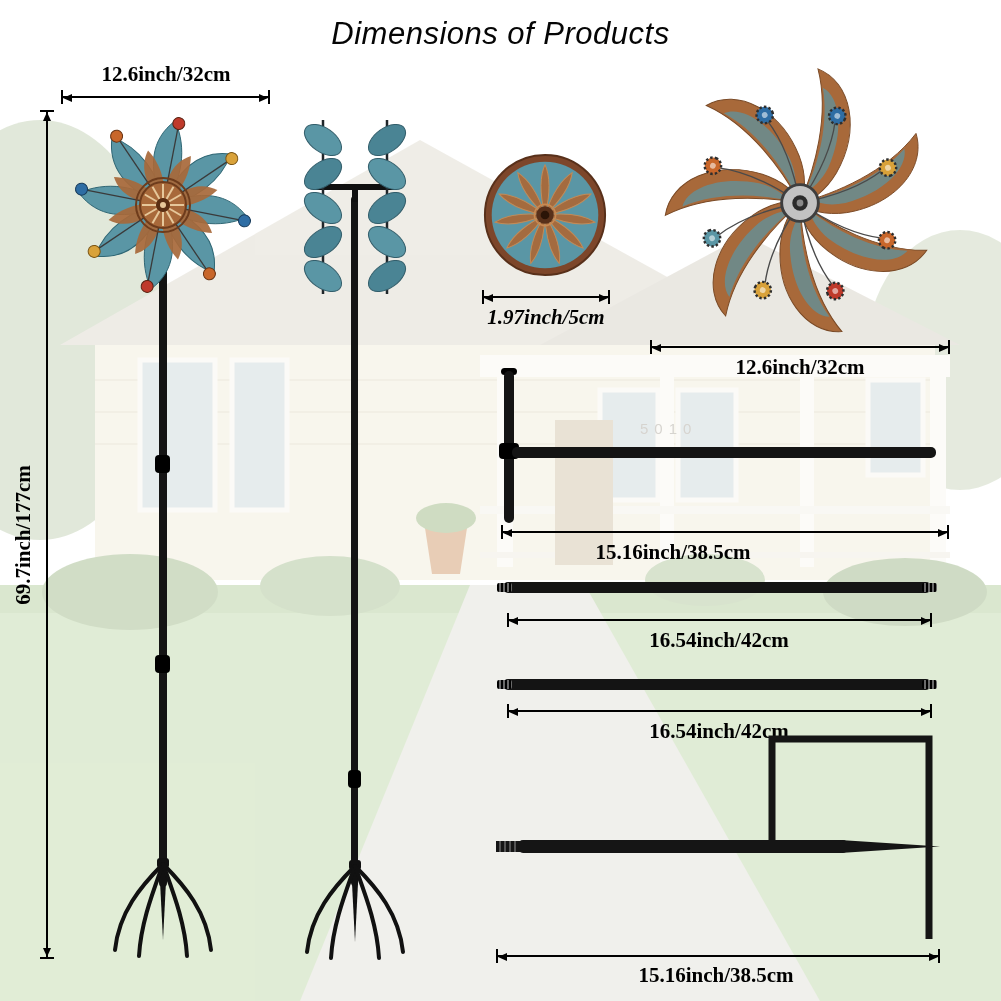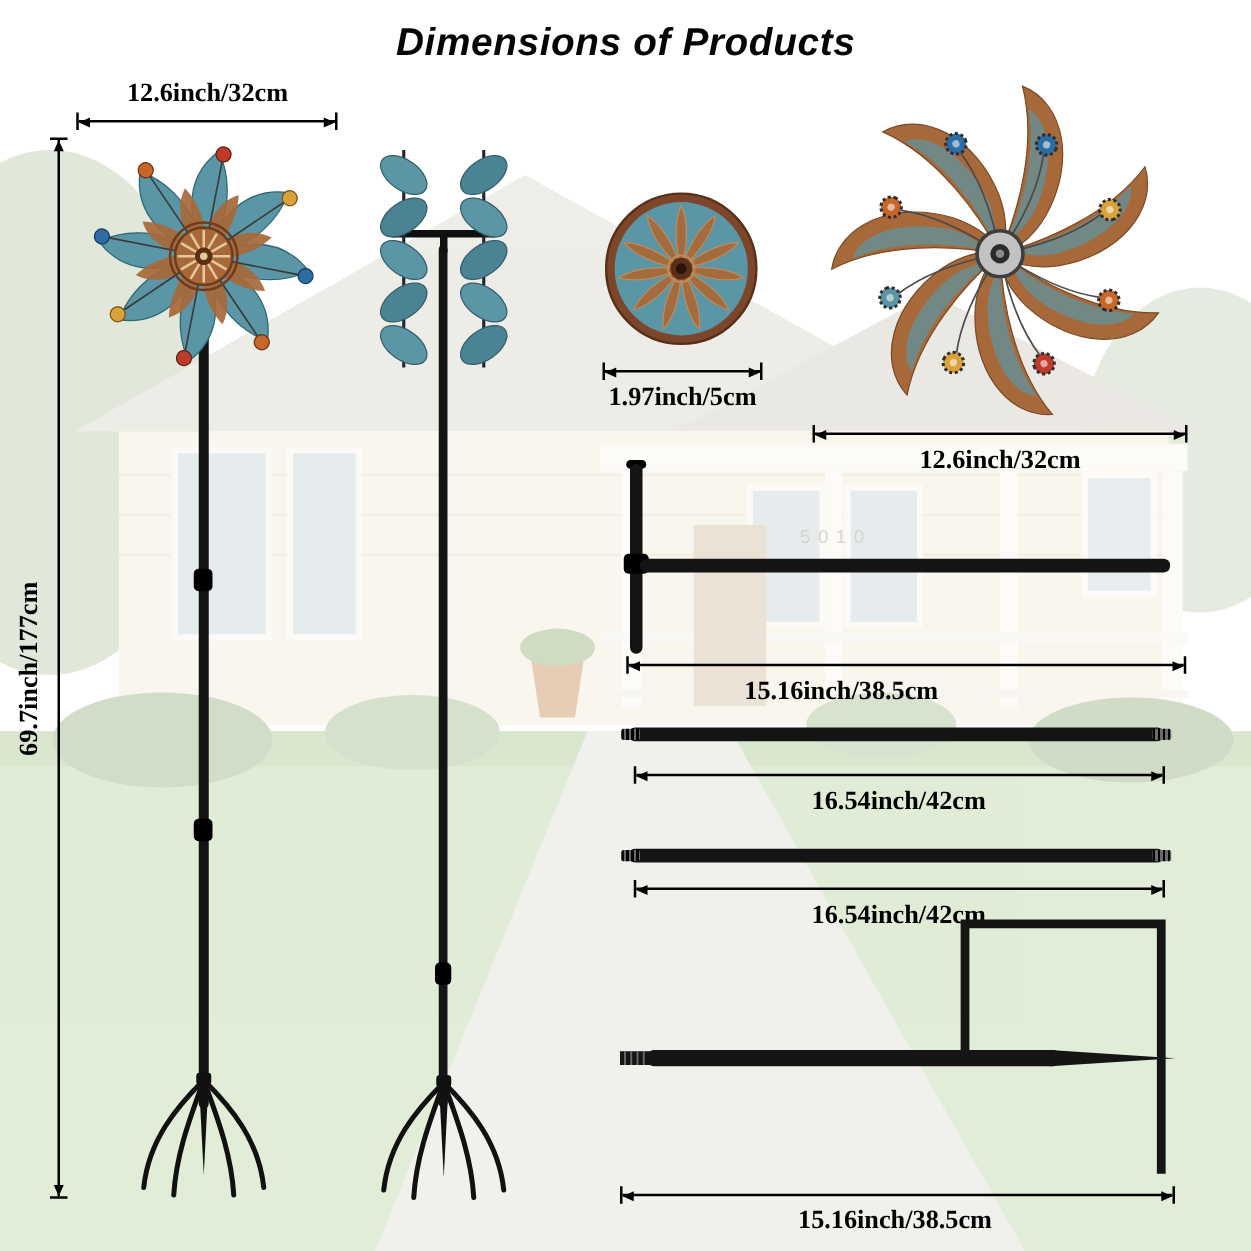--- a/index.html
+++ b/index.html
@@ -4,21 +4,21 @@
 <style>
   html,body{margin:0;padding:0;}
   body{
     width:1001px;height:1001px;position:relative;background:#fff;
     font-family:"Liberation Sans",sans-serif;overflow:hidden;
   }
   .stage{position:absolute;left:0;top:0;width:1001px;height:1001px;}
   .bg{position:absolute;left:0;top:0;}
   .title{
     position:absolute;left:50%;top:16px;transform:translateX(-50%);
-    font-size:31px;font-weight:700;font-style:italic;color:#050505;
+    font-size:31px;font-weight:400;font-style:italic;color:#050505;
     letter-spacing:.5px;white-space:nowrap;
   }
   .dim-label{
     position:absolute;transform:translateX(-50%);
     font-family:"Liberation Serif",serif;font-size:21px;font-weight:700;
     color:#000;white-space:nowrap;
   }
   .dim-label.vert{transform:translate(-50%,-50%) rotate(-90deg);}
   .arrow-h{position:absolute;height:0;border-top:2px solid #000;}
   .arrow-h::before{content:"";position:absolute;left:0;top:-4px;width:0;height:0;
@@ -243,21 +243,21 @@
       <path transform="rotate(327.3 65 65)" d="M65,65 C59,42 60,24 65,13 C70,24 71,42 65,65 Z" fill="var(--copper)"></path>
     </g>
     <circle cx="65" cy="65" r="11" fill="none" stroke="#c98a52" stroke-width="1.5"></circle>
     <circle cx="65" cy="65" r="9" fill="#58301a"></circle>
     <circle cx="65" cy="65" r="4.5" fill="#2b1407"></circle>
   </svg>
   <div class="arrow-h" style="left:484px;top:296px;width:124px;">
     <span class="tick l"></span>
     <span class="tick r"></span>
   </div>
-  <div class="dim-label" style="left:546px;top:305px;">1.97inch/5cm</div>
+  <div class="dim-label" style="left:546px;top:305px;font-style:italic;">1.97inch/5cm</div>
 
   <svg style="left:655px;top:58px;" width="290" height="290" viewBox="0 0 300 300">
     <g>
       <g transform="rotate(0 150 150)">
         <path d="M150,150 C186,140 240,118 270,78 C281,114 248,152 198,160 C176,163 159,158 150,150 Z" fill="var(--copper)" stroke="#7a4a26" stroke-width="1"></path>
         <path d="M162,147 C196,139 234,121 258,94 C262,114 236,140 197,150 C182,153 170,151 162,147 Z" fill="var(--teal-patina)" opacity="0.7"></path>
       </g>
       <g transform="rotate(51.4 150 150)">
         <path d="M150,150 C186,140 240,118 270,78 C281,114 248,152 198,160 C176,163 159,158 150,150 Z" fill="var(--copper)" stroke="#7a4a26" stroke-width="1"></path>
         <path d="M162,147 C196,139 234,121 258,94 C262,114 236,140 197,150 C182,153 170,151 162,147 Z" fill="var(--teal-patina)" opacity="0.7"></path>

